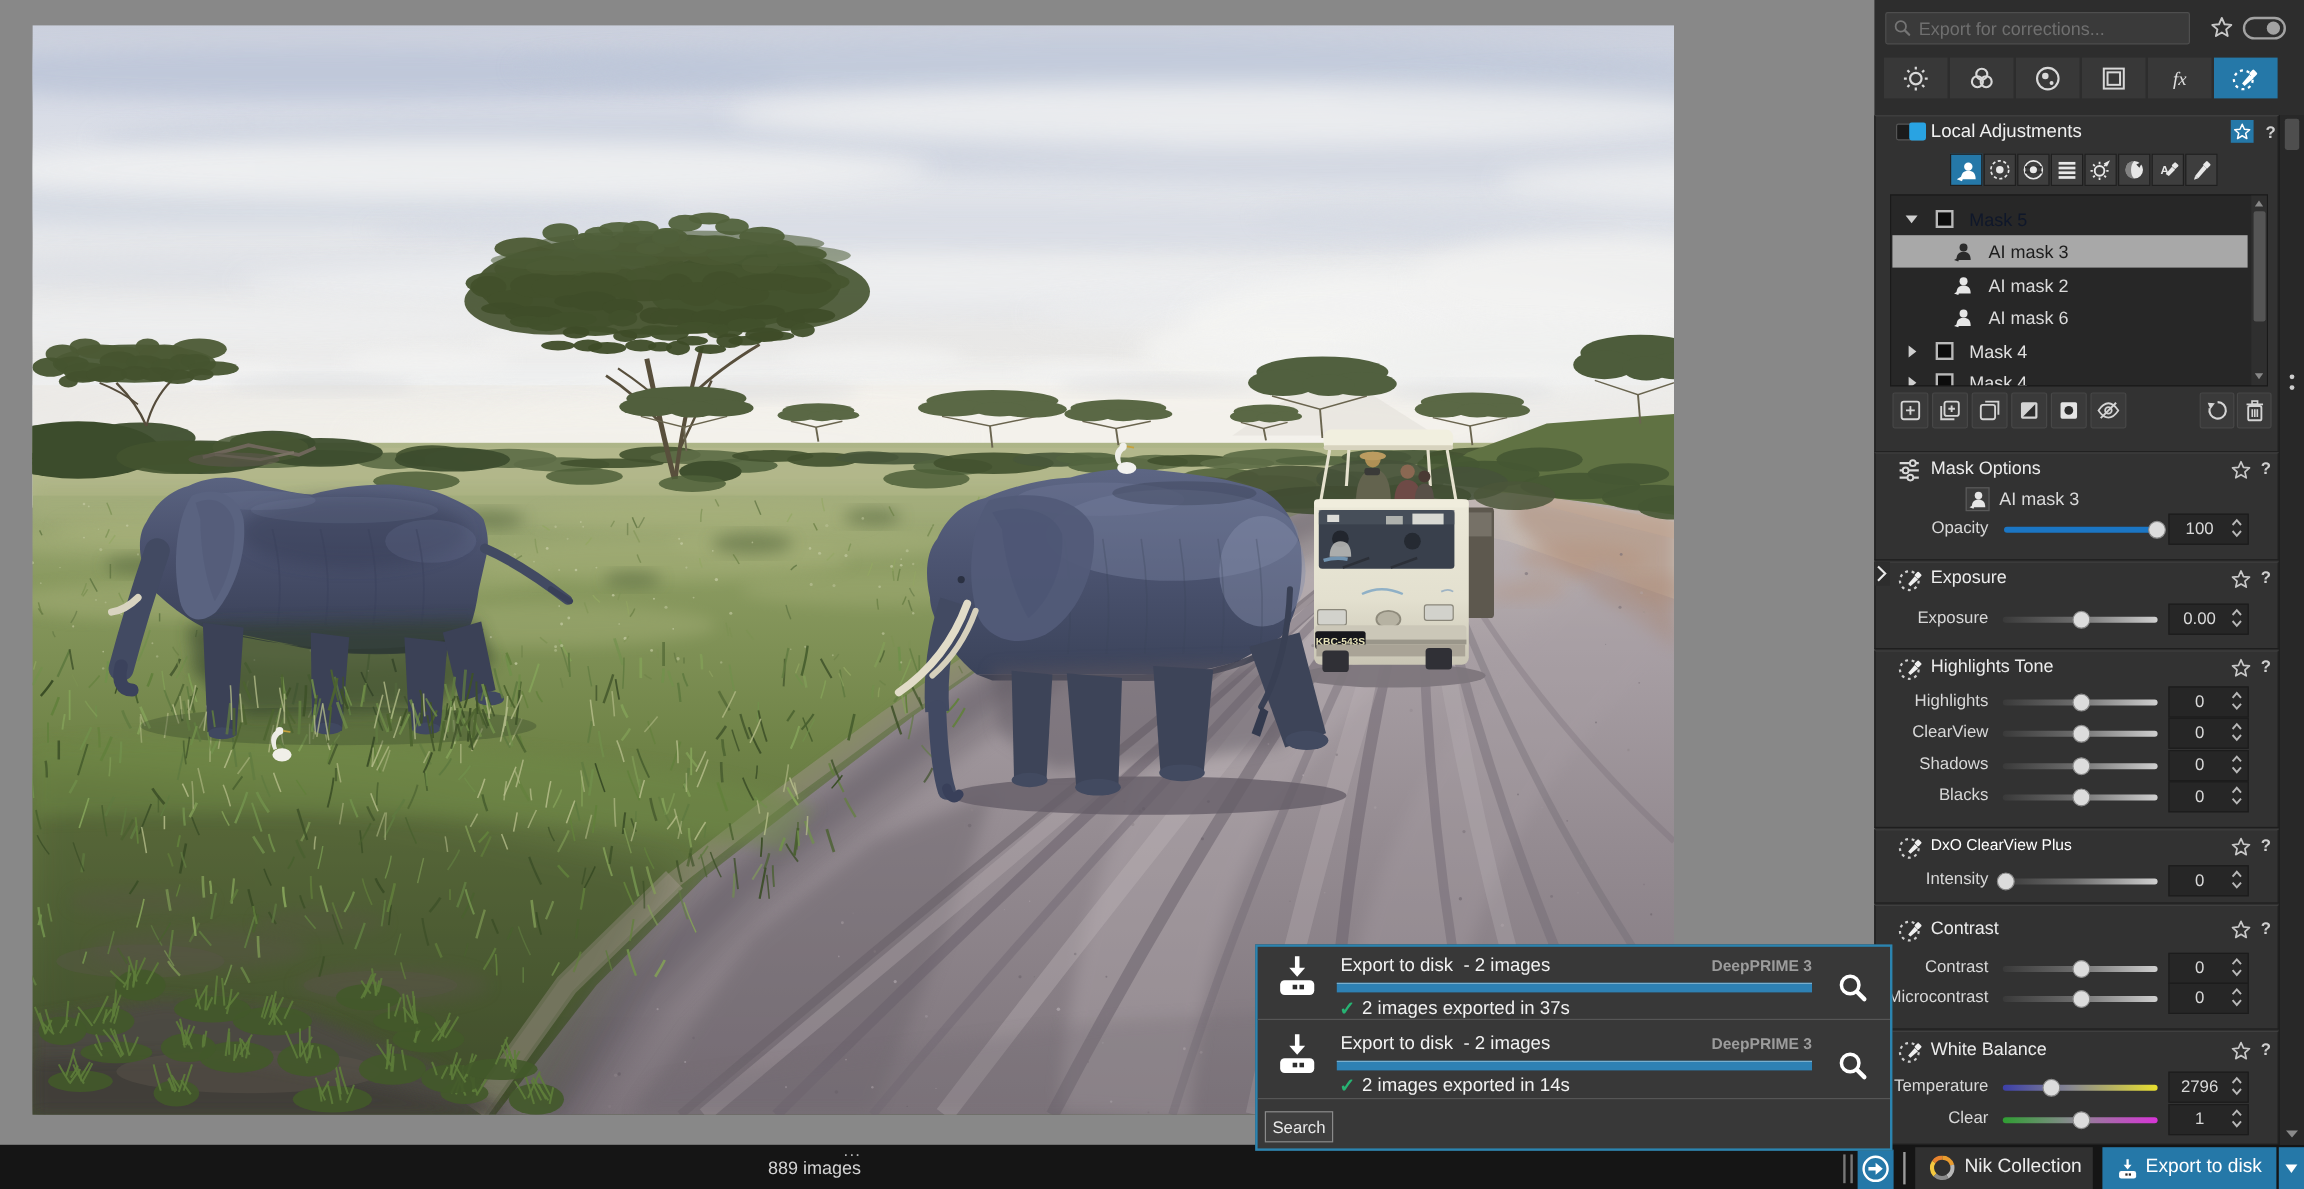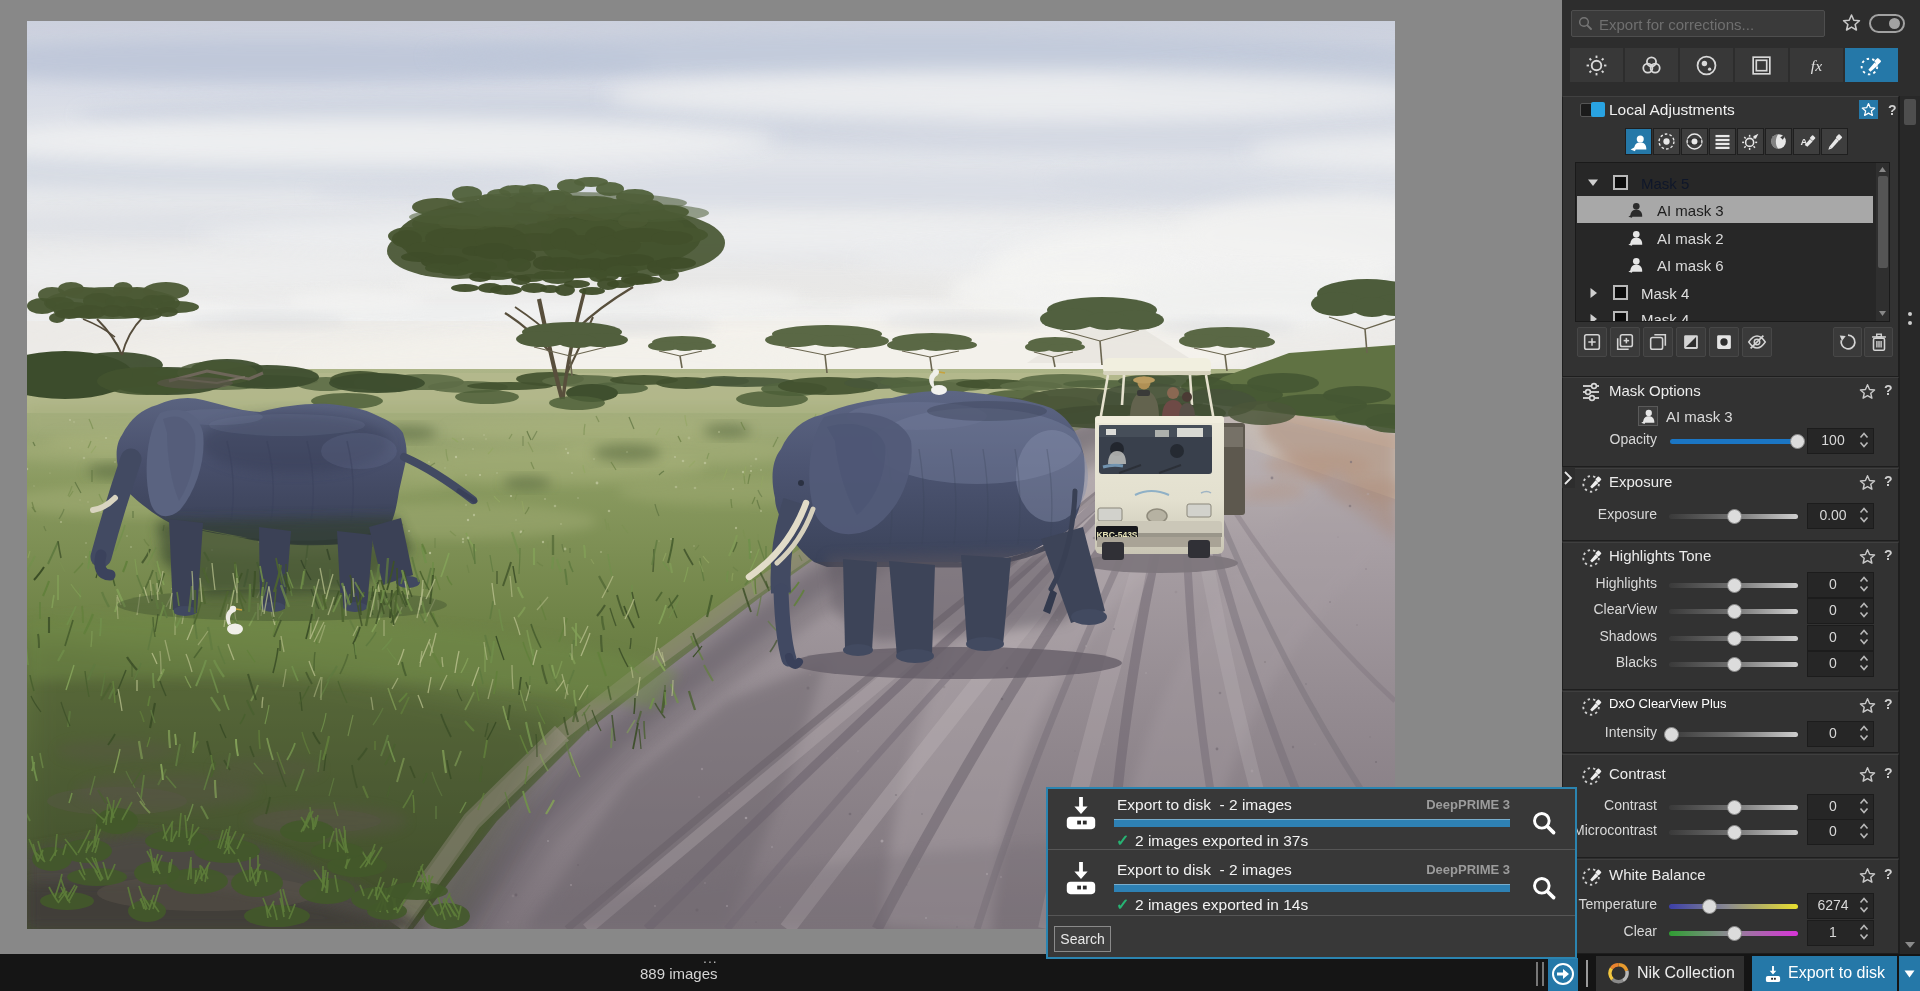--- a/index.html
+++ b/index.html
@@ -2026,21 +2026,21 @@
   </svg>
 <div style="position:absolute;left:1609px;top:866px;font-size:15px;color:#ececec">White Balance</div>
 <svg style="position:absolute;left:1859px;top:867px" width="17" height="17" viewBox="0 0 24 24">
     <path d="M12 2.5 L14.9 9.1 L22 9.8 L16.6 14.5 L18.2 21.5 L12 17.8 L5.8 21.5 L7.4 14.5 L2 9.8 L9.1 9.1 Z" fill="none" stroke="#c8c8c8" stroke-width="2.0" stroke-linejoin="round"></path>
   </svg>
 <div style="position:absolute;left:1884px;top:866px;font-size:14px;font-weight:bold;color:#d0d0d0">?</div>
 <div class="lbl" style="right:263px;top:896px">Temperature</div>
 <div style="position:absolute;left:1669px;top:903.5px;width:129px;height:5px;border-radius:2.5px;background:linear-gradient(90deg,#3c3fa8,#8a8a90 45%,#e8df2e)"></div>
 <div style="position:absolute;left:1701.5px;top:898.5px;width:15px;height:15px;border-radius:50%;background:#dcdcdc;border:1px solid #8a8a8a;box-sizing:border-box"></div>
 <div style="position:absolute;left:1807px;top:893px;width:67px;height:26px;background:#262626;border:1px solid #1c1c1c;box-sizing:border-box"></div>
-<div style="position:absolute;left:1807px;top:897px;width:52px;text-align:center;font-size:14px;color:#d8d8d8">6274</div>
+<div style="position:absolute;left:1807px;top:897px;width:52px;text-align:center;font-size:14px;color:#d8d8d8">2796</div>
 <svg style="position:absolute;left:1859px;top:896px" width="10" height="18" viewBox="0 0 10 18">
     <path d="M1.5 6.5 L5 2.5 L8.5 6.5" fill="none" stroke="#b8b8b8" stroke-width="1.6"></path>
     <path d="M1.5 11.5 L5 15.5 L8.5 11.5" fill="none" stroke="#b8b8b8" stroke-width="1.6"></path>
   </svg>
 <div class="lbl" style="right:263px;top:923px">Clear</div>
 <div style="position:absolute;left:1669px;top:930.5px;width:129px;height:5px;border-radius:2.5px;background:linear-gradient(90deg,#2f9e32,#8a8a90 45%,#d834d8)"></div>
 <div style="position:absolute;left:1726.5px;top:925.5px;width:15px;height:15px;border-radius:50%;background:#dcdcdc;border:1px solid #8a8a8a;box-sizing:border-box"></div>
 <div style="position:absolute;left:1807px;top:920px;width:67px;height:26px;background:#262626;border:1px solid #1c1c1c;box-sizing:border-box"></div>
 <div style="position:absolute;left:1807px;top:924px;width:52px;text-align:center;font-size:14px;color:#d8d8d8">1</div>
 <svg style="position:absolute;left:1859px;top:923px" width="10" height="18" viewBox="0 0 10 18">

